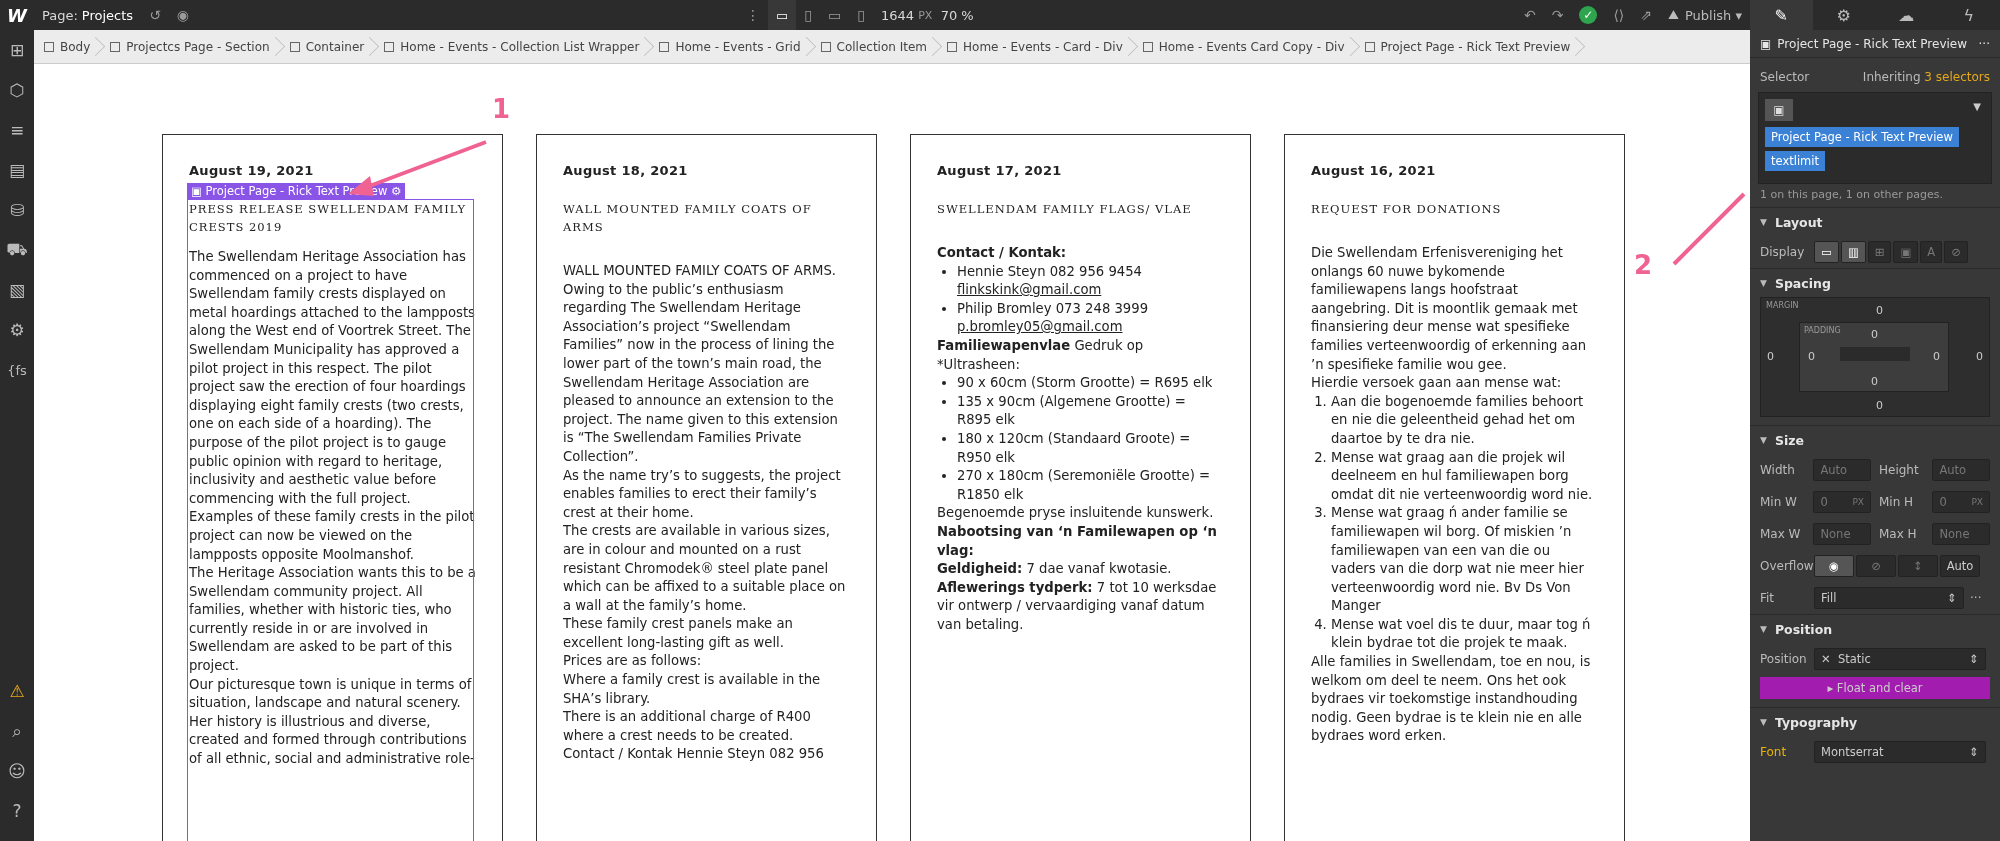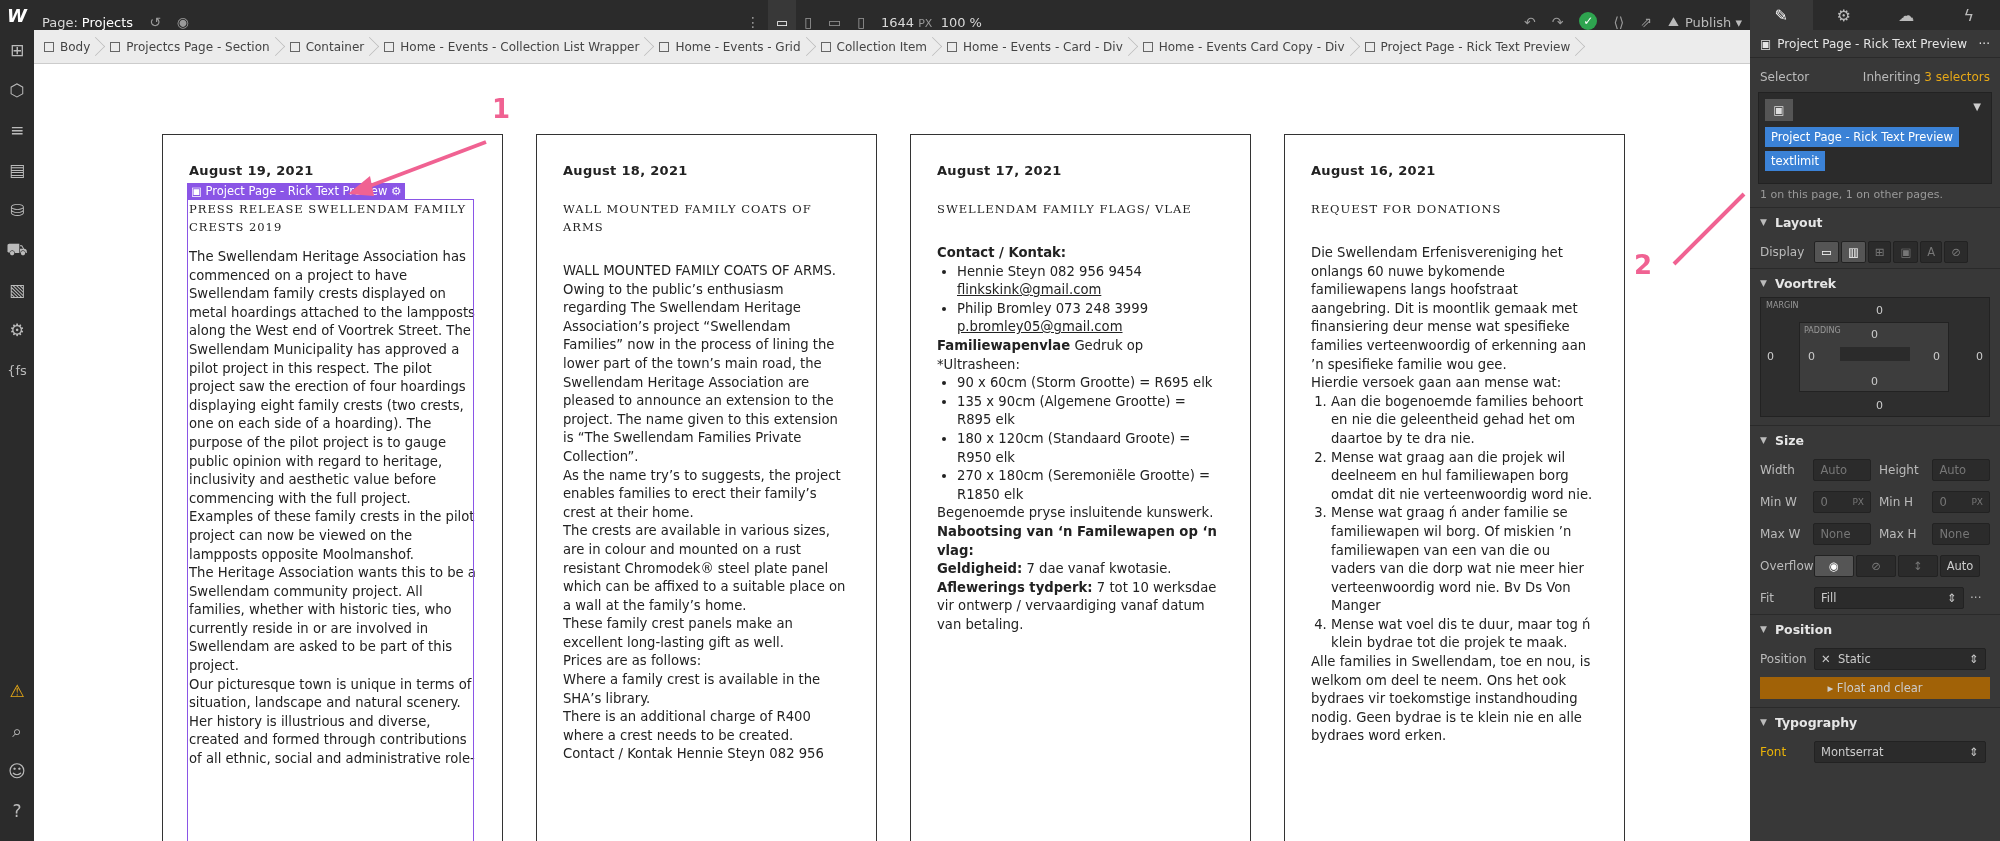--- a/index.html
+++ b/index.html
@@ -1,19 +1,19 @@
 <!DOCTYPE html>
 <html><head>
 <meta charset="utf-8">
 <style>
 *{box-sizing:border-box;margin:0;padding:0}
 body{width:2000px;height:841px;overflow:hidden;font-family:"DejaVu Sans",sans-serif;background:#fff;position:relative;font-size:12px;color:#333}
 .topbar{position:absolute;left:0;top:0;width:1750px;height:30px;background:#2b2b2b;color:#d9d9d9;display:flex;align-items:center}
 .logo{width:34px;height:30px;display:flex;align-items:center;justify-content:center;font-weight:bold;font-size:18px;color:#fff;font-style:italic}
-.tb-item{display:flex;align-items:flex-end;height:30px;padding:0 8px;font-size:13px;color:#d9d9d9}
+.tb-item{display:flex;align-items:center;height:30px;padding:0 8px;font-size:13px;color:#d9d9d9}
 .tb-icon{color:#9a9a9a;font-size:14px}
 .tb-right{position:absolute;right:0;top:0;height:30px;display:flex;align-items:center}
 .rtabs{position:absolute;left:1750px;top:0;width:250px;height:30px;background:#2b2b2b;display:flex}
 .rtab{flex:1;display:flex;align-items:center;justify-content:center;color:#bbb;font-size:16px}
 .rtab.active{background:#383838;color:#fff}
 .crumbs{position:absolute;left:34px;top:30px;width:1716px;height:34px;background:#ececec;border-bottom:1px solid #ccc;display:flex;font-size:12px;color:#444;overflow:hidden;white-space:nowrap}
 .crumb{display:flex;align-items:center;padding:0 10px;height:34px;position:relative}
 .crumb:after{content:"";position:absolute;right:-4px;top:8px;width:16px;height:16px;border-right:1px solid #bbb;border-top:1px solid #bbb;transform:rotate(45deg) scale(.8)}
 .crumb .ci{display:inline-block;width:10px;height:10px;border:1px solid #666;margin-right:6px}
 .leftbar{position:absolute;left:0;top:30px;width:34px;height:811px;background:#2b2b2b;display:flex;flex-direction:column;align-items:center}
@@ -46,21 +46,21 @@
       <span style="color:#fff">Projects</span>
     </div>
   <div class="tb-item tb-icon">↺</div>
   <div class="tb-item tb-icon">◉</div>
   <div style="position:absolute;left:738px;display:flex;align-items:center;height:30px">
     <div class="tb-item tb-icon">⋮</div>
     <div class="tb-item" style="background:#383838;color:#fff">▭</div>
     <div class="tb-item tb-icon">▯</div>
     <div class="tb-item tb-icon">▭</div>
     <div class="tb-item tb-icon">▯</div>
-    <div class="tb-item"><span>1644</span>&nbsp;<span style="font-size:11px;color:#999">PX</span>&nbsp;&nbsp;<span>100 %</span></div>
+    <div class="tb-item"><span>1644</span>&nbsp;<span style="font-size:11px;color:#999">PX</span>&nbsp;&nbsp;<span>70 %</span></div>
   </div>
   <div class="tb-right">
     <div class="tb-item tb-icon">↶</div>
     <div class="tb-item tb-icon">↷</div>
     <div class="tb-item">
         <span style="display:inline-block;width:18px;height:18px;border-radius:50%;background:#2ea44f;color:#fff;text-align:center;line-height:18px;font-size:12px">✓</span>
       </div>
     <div class="tb-item tb-icon">⟨⟩</div>
     <div class="tb-item tb-icon">⇗</div>
     <div class="tb-item" style="color:#bbb"><span style="margin-right:6px">⛰</span><span>Publish</span>&nbsp;▾</div>
@@ -233,21 +233,21 @@
         <span class="fld">⊞</span>
         <span class="fld">▣</span>
         <span class="fld">A</span>
         <span class="fld">⊘</span>
       </div>
     </div>
   </div>
   <div class="sec">
     <div class="sec-h">
         <span class="tri">▼</span>
-        <span>Voortrek</span>
+        <span>Spacing</span>
       </div>
     <div style="margin:0 10px;height:120px;background:#2e2e2e;border:1px solid #222;position:relative;font-size:11px;color:#ccc">
       <span style="position:absolute;left:5px;top:3px;font-size:8px;color:#999">MARGIN</span>
       <span style="position:absolute;left:115px;top:6px">0</span>
       <span style="position:absolute;left:6px;top:52px">0</span>
       <span style="position:absolute;right:6px;top:52px">0</span>
       <span style="position:absolute;left:115px;bottom:4px">0</span>
       <div style="position:absolute;left:38px;top:24px;width:150px;height:70px;background:#3d3d3d;border:1px solid #222">
         <span style="position:absolute;left:4px;top:3px;font-size:8px;color:#999">PADDING</span>
         <span style="position:absolute;left:71px;top:5px">0</span>
@@ -306,21 +306,21 @@
   </div>
   <div class="sec">
     <div class="sec-h">
         <span class="tri">▼</span>
         <span>Position</span>
       </div>
     <div class="row">
         <span style="width:54px">Position</span>
         <span class="fld" style="width:172px;color:#ccc"><span>✕&nbsp;&nbsp;</span><span>Static</span><span style="flex:1"></span>⇕</span>
       </div>
-    <div style="margin:2px 10px 8px;height:22px;background:#a16207;text-align:center;line-height:22px;color:#ccc;font-size:11.5px">▸ <span>Float and clear</span></div>
+    <div style="margin:2px 10px 8px;height:22px;background:#a21caf;text-align:center;line-height:22px;color:#ccc;font-size:11.5px">▸ <span>Float and clear</span></div>
   </div>
   <div class="sec">
     <div class="sec-h">
         <span class="tri">▼</span>
         <span>Typography</span>
       </div>
     <div class="row">
         <span style="width:54px;color:#eab308">Font</span>
         <span class="fld" style="width:172px;color:#ccc"><span>Montserrat</span><span style="flex:1"></span>⇕</span>
       </div>

